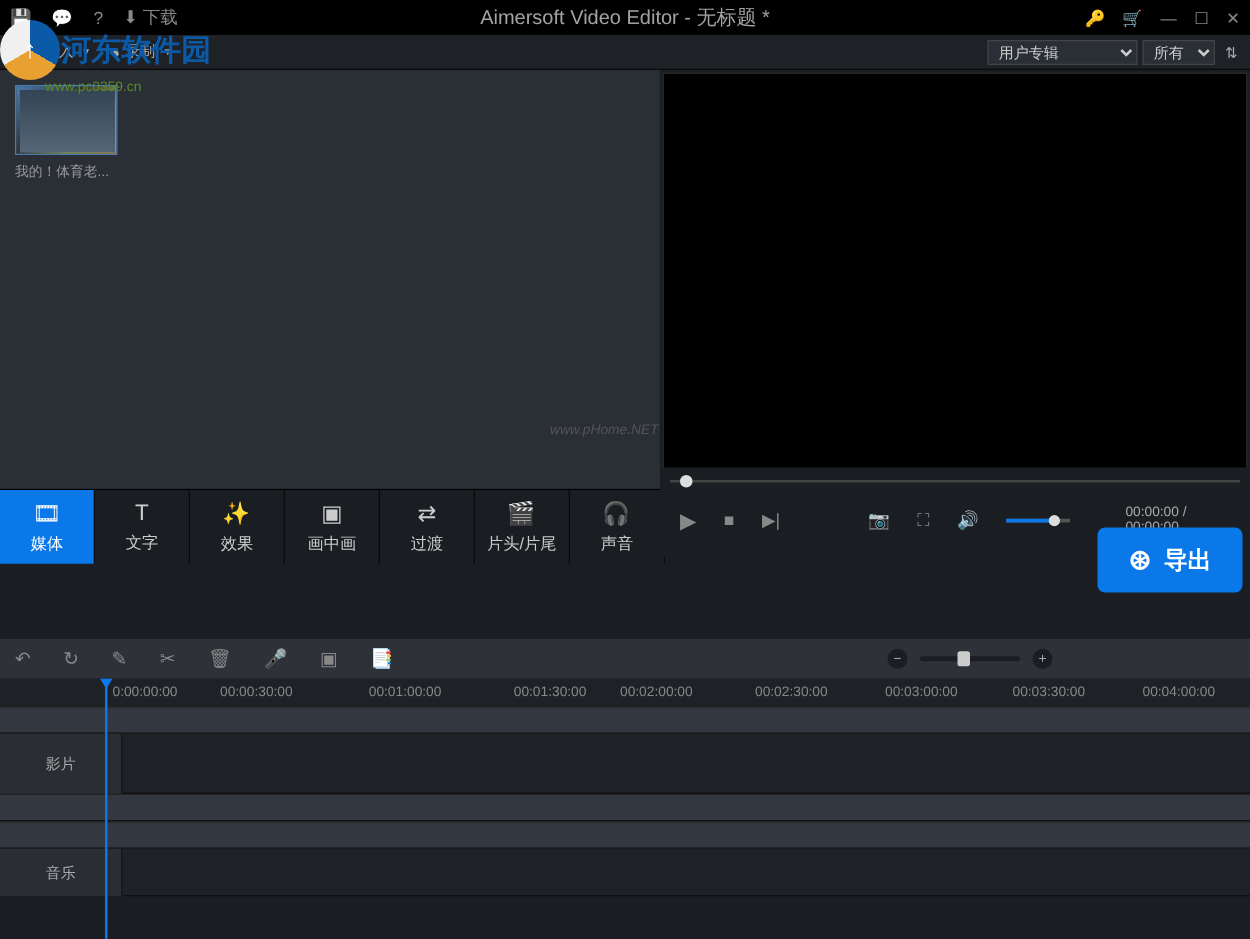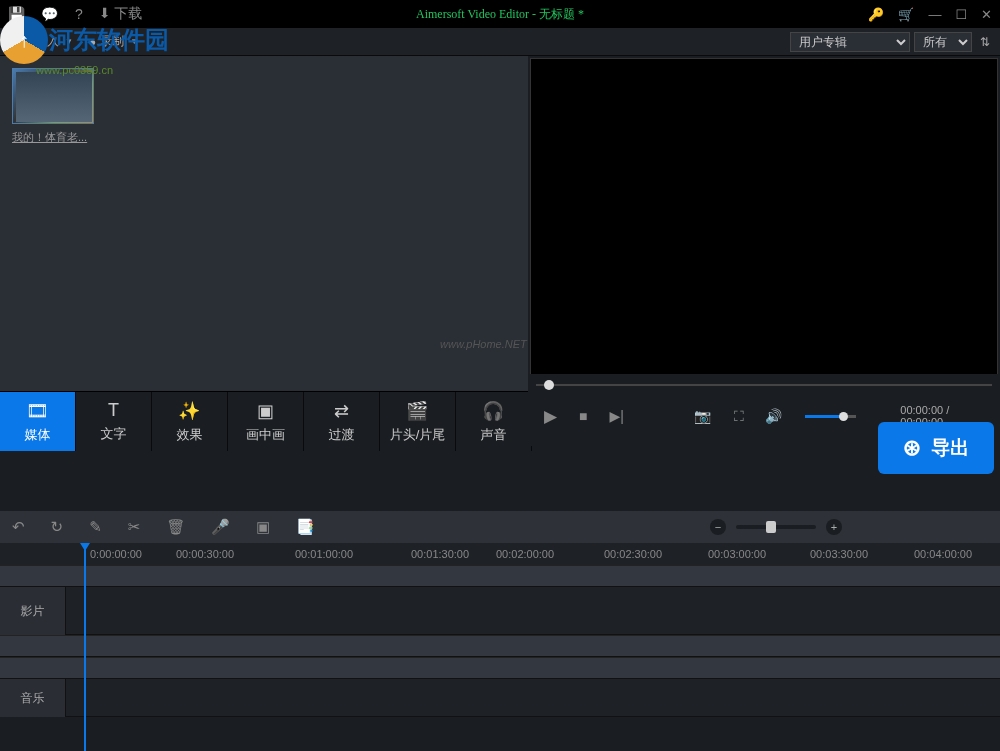--- a/index.html
+++ b/index.html
@@ -1,37 +1,37 @@
 <!DOCTYPE html>
 <html><head>
   <meta charset="utf-8">
   <style>
     * { margin: 0; padding: 0; box-sizing: border-box; font-family: "Microsoft YaHei", Arial, sans-serif; }
     body { background: #1a1d21; color: #a0a0a0; width: 1000px; height: 751px; overflow: hidden; position: relative; }
     
     .titlebar { height: 28px; background: #000; display: flex; align-items: center; padding: 0 8px; position: relative; }
     .titlebar-left { display: flex; gap: 16px; align-items: center; }
     .titlebar-icon { color: #888; font-size: 14px; cursor: pointer; }
-    .titlebar-center { position: absolute; left: 50%; transform: translateX(-50%); color: #22c55e; font-size: 12px; font-family: Liberation Serif, serif; }
+    .titlebar-center { position: absolute; left: 50%; transform: translateX(-50%); color: #a3a3a3; font-size: 16px; }
     .titlebar-right { margin-left: auto; display: flex; gap: 14px; align-items: center; }
     .titlebar-btn { color: #888; font-size: 13px; cursor: pointer; }
     
     .toolbar { height: 28px; background: #1e2126; display: flex; align-items: center; padding: 0 10px; gap: 4px; border-bottom: 1px solid #0a0a0a; }
     .toolbar-btn { display: flex; align-items: center; gap: 4px; color: #aaa; font-size: 12px; padding: 2px 6px; cursor: pointer; }
     .arrow-down { font-size: 8px; margin-left: 2px; }
     .toolbar-spacer { flex: 1; }
     .toolbar select { background: #2a2e35; color: #ccc; border: 1px solid #444; font-size: 12px; padding: 1px 4px; }
     .sort-icon { color: #aaa; font-size: 12px; cursor: pointer; margin-left: 4px; }
     
     .main { display: flex; height: 335px; }
     .media-panel { width: 528px; background: #2a2e35; padding: 12px; }
     .media-item { width: 82px; }
     .media-thumb { width: 82px; height: 56px; background: linear-gradient(135deg, #4a7cb0 0%, #333 40%, #8a9a42 70%, #b88833 100%); border: 1px solid #4a7cb0; position: relative; }
     .media-thumb::after { content: ""; position: absolute; left: 3px; top: 3px; width: 76px; height: 50px; background: linear-gradient(#334455, #556677); }
-    .media-label { font-size: 11px; color: #999; margin-top: 6px; white-space: nowrap; overflow: hidden; text-overflow: ellipsis; text-decoration: underline; }
+    .media-label { font-size: 11px; color: #999; margin-top: 6px; white-space: nowrap; overflow: hidden; text-overflow: ellipsis; }
     
     .preview-panel { flex: 1; background: #000; position: relative; border: 1px solid #333; margin: 2px; }
     
     .watermark1 { position: absolute; top: 338px; left: 440px; color: #555; font-size: 11px; font-style: italic; z-index: 100; }
     
     .logo-watermark { position: absolute; top: 16px; left: 0; z-index: 200; display: flex; align-items: center; }
     .logo-circle { width: 48px; height: 48px; border-radius: 50%; background: conic-gradient(#0a5aa8 0deg 120deg, #e8a030 120deg 240deg, #f0f0f0 240deg 360deg); display:flex; align-items:center; justify-content:center; }
     .logo-inner { font-size: 20px; color: #fff; font-weight: bold; }
     .logo-text { font-size: 24px; font-weight: bold; margin-left: 1px; }
     .logo-text .c1 { color: #0a5aa8; }
@@ -67,21 +67,21 @@
     .zoom-handle { position: absolute; left: 30px; top: -4px; width: 10px; height: 12px; background: #ccc; border-radius: 2px; }
     
     .timeline-ruler { height: 22px; background: #1e2126; display: flex; align-items: center; position: relative; padding-left: 60px; }
     .ruler-mark { position: absolute; font-size: 11px; color: #888; }
     .playhead { position: absolute; left: 84px; top: 0; width: 2px; height: 260px; background: #0a78e8; z-index: 20; }
     .playhead::before { content: ""; position: absolute; top: 0; left: -4px; border-left: 5px solid transparent; border-right: 5px solid transparent; border-top: 8px solid #0a78e8; }
     
     .timeline-tracks { background: #1a1d21; }
     .track-strip { height: 22px; background: #33373f; border-top: 1px solid #222; border-bottom: 1px solid #111; }
     .track { height: 48px; display: flex; }
-    .track-label { width: 66px; background: #2a2d34; color: #aaa; font-size: 12px; display: flex; align-items: center; justify-content: center; border-right: 1px solid #111; }
+    .track-label { width: 98px; background: #2a2d34; color: #aaa; font-size: 12px; display: flex; align-items: center; justify-content: center; border-right: 1px solid #111; }
     .track-content { flex: 1; background: #1e2126; border-bottom: 1px solid #111; }
     select { height: 20px; }
   </style>
 </head>
 <body>
 
 <div class="titlebar">
   <div class="titlebar-left">
     <span class="titlebar-icon">💾</span>
     <span class="titlebar-icon">💬</span>

